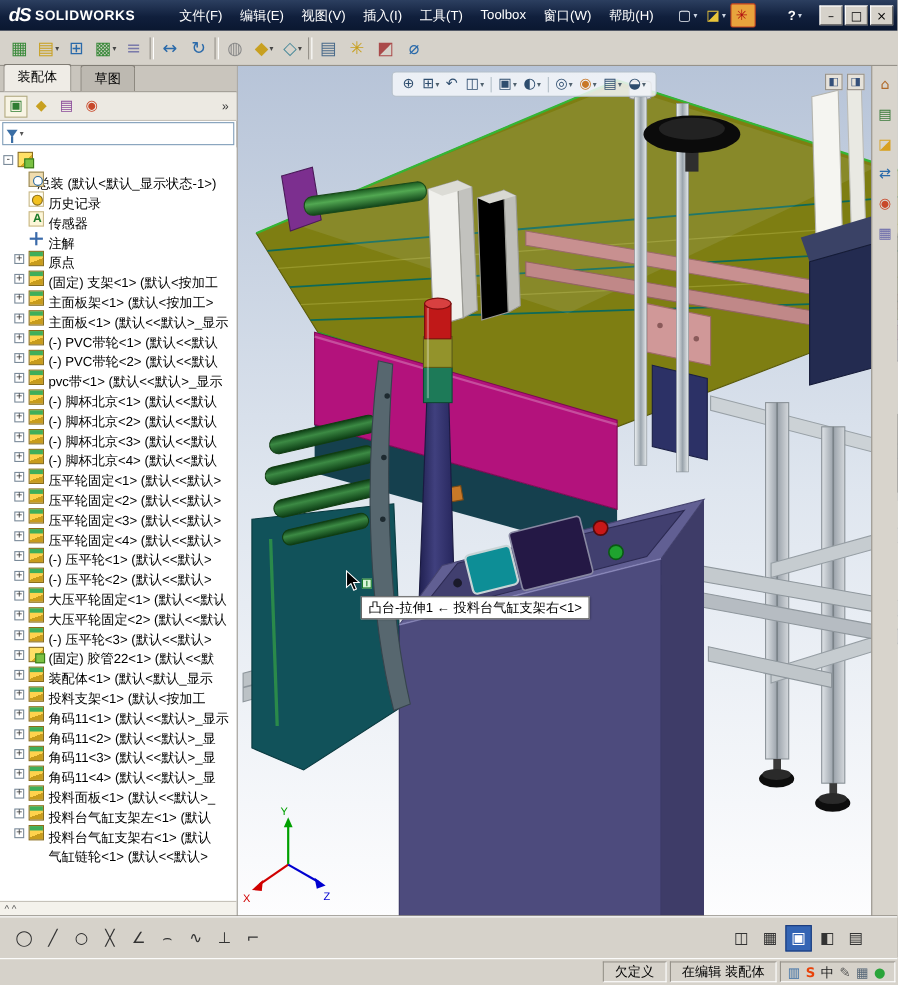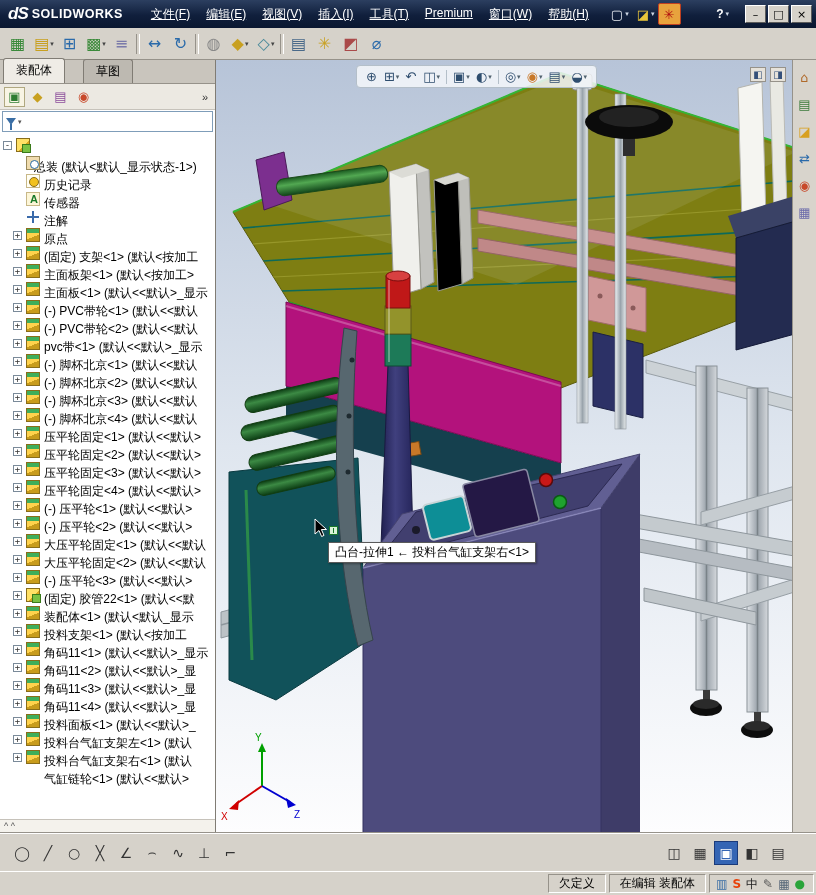--- a/index.html
+++ b/index.html
@@ -5,21 +5,21 @@
   * { margin:0; padding:0; box-sizing:border-box; }
   html,body { width:816px; height:895px; overflow:hidden; }
   body { position:relative; font-family:"Liberation Sans",sans-serif; font-size:12px; background:#d6d2ca; }
 
   
   .titlebar { position:absolute; left:0; top:0; width:816px; height:28px;
     background:linear-gradient(#2c3f60,#101f3c 55%,#0a1730); display:flex; align-items:center; color:#fff; }
   .logo { display:flex; align-items:center; padding:0 10px 0 8px; }
   .logo-ds { font-style:italic; font-weight:bold; font-size:17px; letter-spacing:-1px; }
   .logo-sw { font-weight:bold; font-size:12.5px; letter-spacing:.5px; margin-left:4px; }
-  .menubar { display:flex; margin-left:10px;text-decoration:underline; }
+  .menubar { display:flex; margin-left:22px; }
   .menu-item { padding:4px 8px; font-size:12px; color:#fff; cursor:default; }
   .quick-icons { display:flex; align-items:center; margin-left:10px; }
   .qcell { height:22px; display:flex; align-items:center; padding:0 4px; color:#e8ecf2; }
   .qcell.hl { background:#e8a33d; border:1px solid #c04020; border-radius:2px; color:#b01010; }
   .qg { font-family:"DejaVu Sans",sans-serif; font-size:13px; }
   .qa { font-size:7px; margin-left:2px; color:#cdd6e4; font-family:"DejaVu Sans",sans-serif; }
   .tb-right { margin-left:auto; display:flex; align-items:center; }
   .helpcell { color:#fff; font-weight:bold; padding:0 6px; display:flex; align-items:center; }
   .win-controls { display:flex; gap:2px; padding:0 4px 0 10px; }
   .wbtn { width:21px; height:18px; background:#d6d2ca; border:1px solid; border-color:#ffffff #5a5a5a #5a5a5a #ffffff;
@@ -32,21 +32,21 @@
   .tcell { width:26px; height:26px; display:flex; align-items:center; justify-content:center; }
   .tcell.tsep { width:7px; height:22px; }
   .tcell.tsep::before { content:""; display:block; width:2px; height:20px; border-left:1px solid #96928a; border-right:1px solid #fff; }
   .tg { font-family:"DejaVu Sans",sans-serif; font-size:16px; }
   .ta { font-size:7px; color:#444; margin-left:1px; font-family:"DejaVu Sans",sans-serif; }
 
   
   .left-panel { position:absolute; left:0; top:60px; width:216px; height:773px; background:#fff;
     border-right:1px solid #807c74; }
   .cm-tabs { height:24px; background:#c9c5bd; display:flex; align-items:flex-end; padding-left:3px; border-bottom:1px solid #96928a; }
-  .tab { padding:3px 12px 3px; margin-right:18px; border:1px solid #807c74; border-bottom:none;
+  .tab { padding:3px 12px 3px; margin-right:8px; border:1px solid #807c74; border-bottom:none;
     border-radius:3px 3px 0 0; background:#bdb9b1; font-size:12px;font-family:Liberation Mono, monospace; }
   .tab.active { background:#efece6; padding-bottom:4px; }
   .panel-toolbar { height:26px; background:#ece9e2; border-bottom:1px solid #c6c2ba; display:flex; align-items:center; padding:0 4px; }
   .ptcell { width:21px; height:20px; display:flex; align-items:center; justify-content:center; }
   .ptcell.pt-active { background:#f8f4e4; border:1px solid #b0a880; }
   .ptg { font-family:"DejaVu Sans",sans-serif; font-size:13px; }
   .pt-more { margin-left:auto; color:#333; font-size:11px; padding-right:3px; }
   .filter-row { height:21px; margin:1px 2px; border:1px solid #7f9db9; background:#fff; display:flex; align-items:center; padding:0 3px; }
   .funnel { width:0; height:0; border-left:5px solid transparent; border-right:5px solid transparent; border-top:7px solid #3a6ea5; position:relative; }
   .funnel::after { content:""; position:absolute; left:-1px; top:-1px; width:2px; height:6px; background:#3a6ea5; }
@@ -134,21 +134,21 @@
       <span class="menu-item">文件(F)</span>
 
       <span class="menu-item">编辑(E)</span>
 
       <span class="menu-item">视图(V)</span>
 
       <span class="menu-item">插入(I)</span>
 
       <span class="menu-item">工具(T)</span>
 
-      <span class="menu-item">Premium</span>
+      <span class="menu-item">Toolbox</span>
 
       <span class="menu-item">窗口(W)</span>
 
       <span class="menu-item">帮助(H)</span>
     </div>
   <div class="quick-icons">
 
       <span class="qcell">
         <span class="qg" style="color: rgb(232, 236, 242);">▢</span>
         <span class="qa">▾</span>

